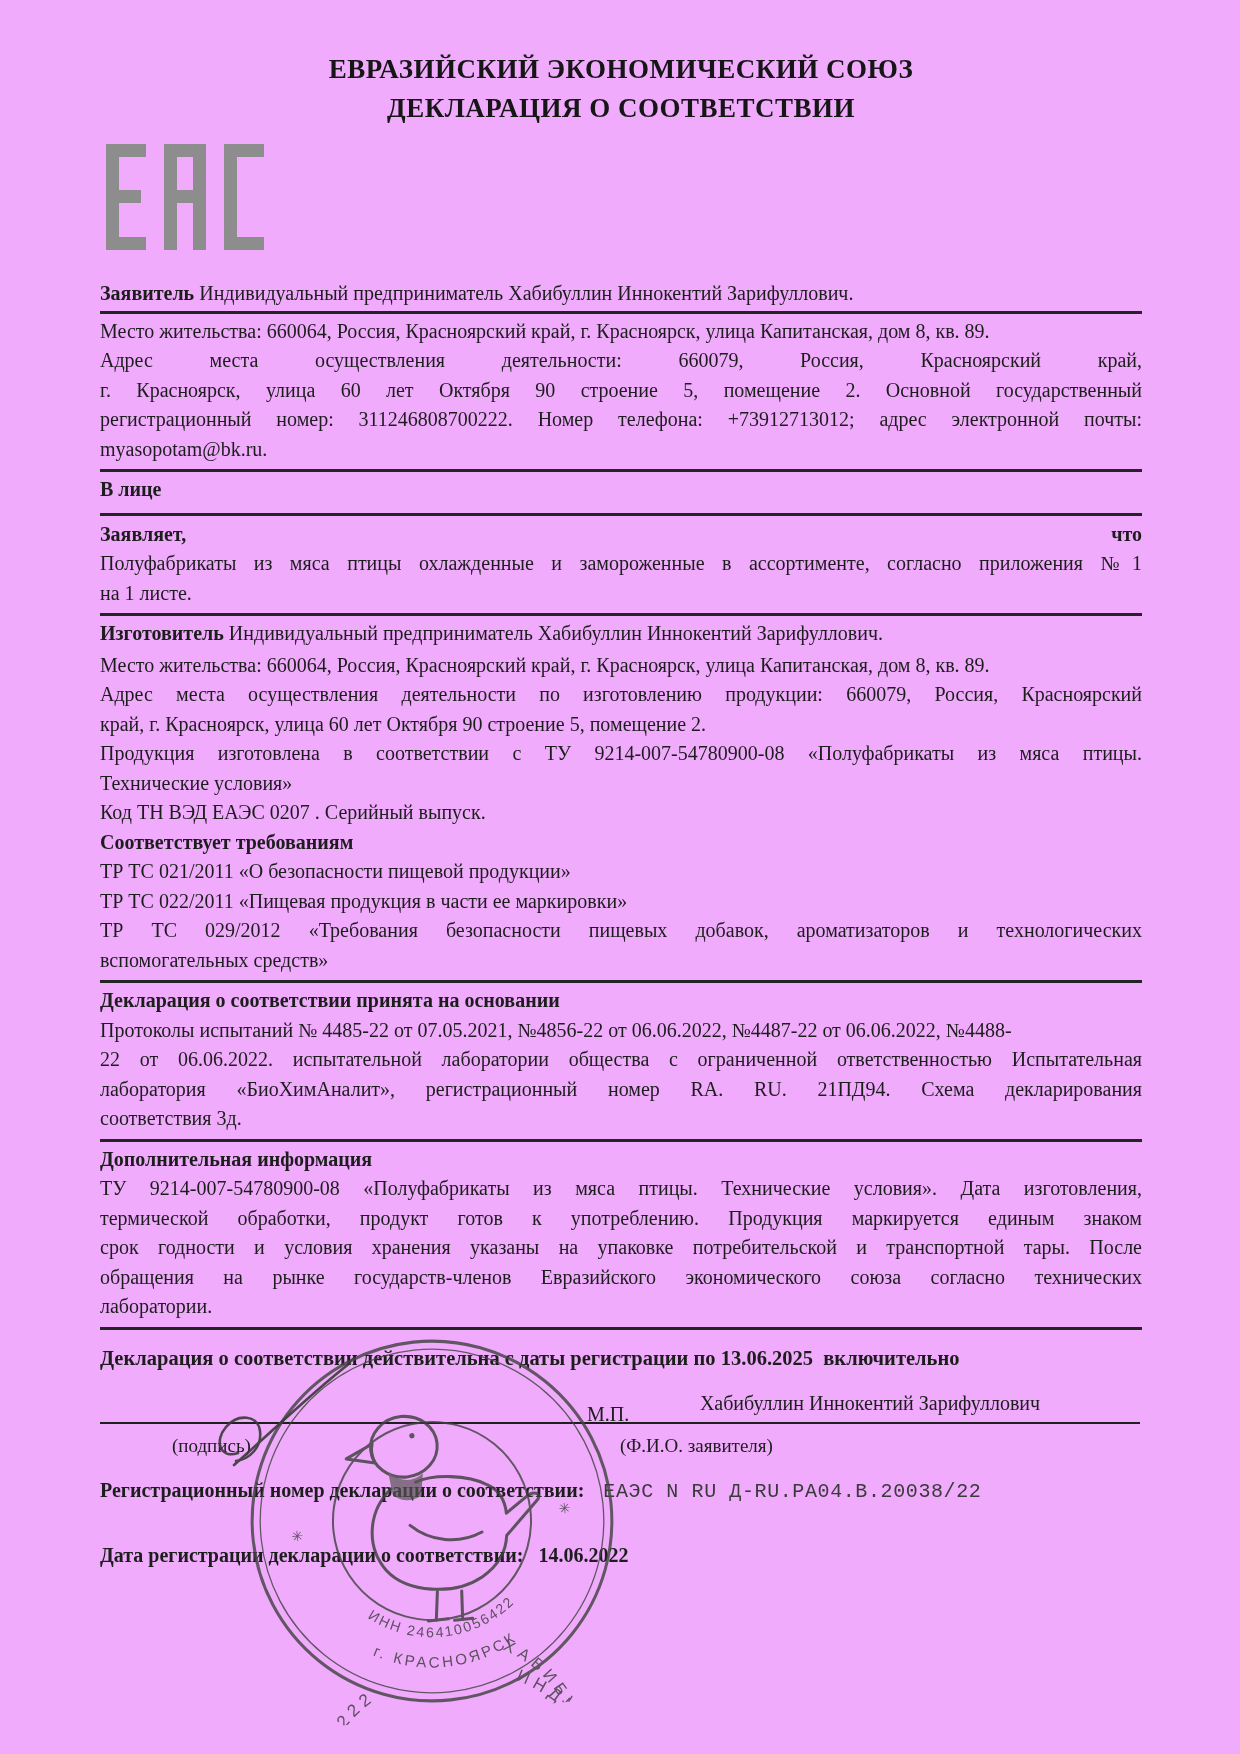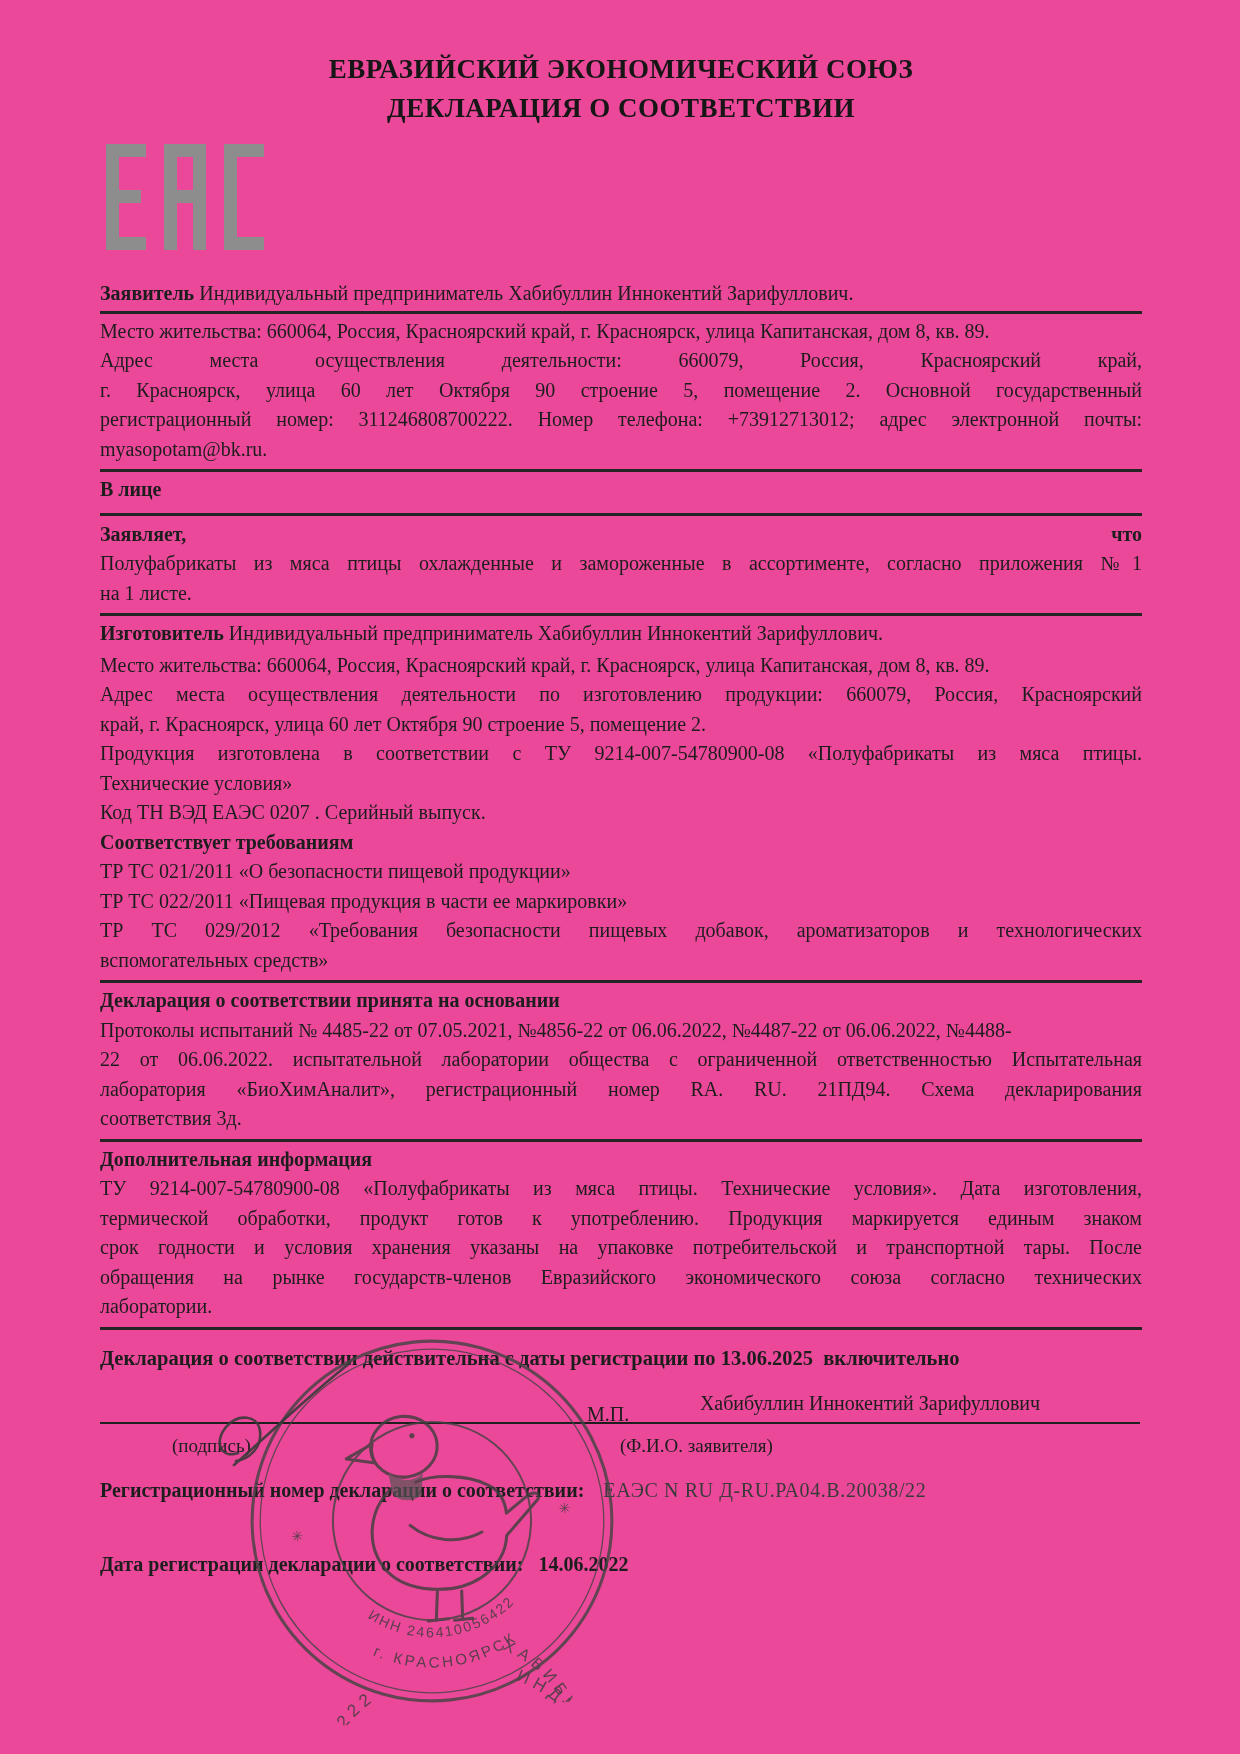--- a/index.html
+++ b/index.html
@@ -1,19 +1,19 @@
 <!DOCTYPE html>
 <html><head>
 <meta charset="utf-8">
 <style>
   * { margin:0; padding:0; box-sizing:border-box; }
   html,body { background:#e9e9e9; }
   .page {
     position:relative; width:1240px; height:1754px; margin:0 auto;
-    background:#ec4899; color:#1d1d1d;
+    background:#f0abfc; color:#1d1d1d;
     font-family:"Liberation Serif","DejaVu Serif",serif;
     font-size:20px; line-height:29.5px; overflow:hidden;
   }
   .content { position:absolute; left:100px; top:50px; width:1042px; }
   .title-block { text-align:center; font-weight:bold; font-size:27px; line-height:39px; letter-spacing:.5px; color:#161616; }
   .eac-logo { display:block; margin:16px 0 0 4px; }
   .rule { border-top:3px solid #242424; }
   .sec { margin-top:0; }
   .head-row { padding-top:3px; padding-bottom:2px; }
   .b { font-weight:bold; }
@@ -25,22 +25,22 @@
   .pad-t { padding-top:3px; }
   .vlitse { font-weight:bold; padding:3px 0 8px 0; }
   .validity { font-weight:bold; padding-top:14px; font-size:20.5px; }
   .sig-area { position:relative; height:500px; }
   .sig-line { position:absolute; left:0; right:2px; top:49px; border-bottom:2.5px solid #1f1f1f; }
   .cap-podpis { position:absolute; left:72px; top:58px; font-size:19px; }
   .mp-label { position:absolute; left:487px; top:27px; font-size:20px; z-index:4;text-decoration:underline; }
   .fio-name { position:absolute; left:520px; top:16px; width:500px; text-align:center; }
   .cap-fio { position:absolute; left:520px; top:58px; width:500px; text-align:left; font-size:19px; }
   .reg-row { position:absolute; left:0; top:103px; width:100%; font-weight:bold; }
-  .reg-value { font-family:Liberation Serif, serif; font-weight:normal; color:#3a3a3a; letter-spacing:.6px; margin-left:14px; }
-  .date-row { position:absolute; left:0; top:177px; width:100%; font-weight:bold; }
+  .reg-value { font-family:Liberation Mono, monospace; font-weight:normal; color:#3a3a3a; letter-spacing:.6px; margin-left:14px; }
+  .date-row { position:absolute; left:0; top:168px; width:100%; font-weight:bold; }
   .date-value { margin-left:10px; }
   .stamp-wrap { position:absolute; left:138px; top:-46px; width:388px; height:388px; opacity:.82; transform:rotate(-6deg); z-index:2; }
   .sign-stroke { position:absolute; left:110px; top:-12px; z-index:3; }
   .stamp-text { font-family:"Liberation Sans","DejaVu Sans",sans-serif; fill:#3c3c3c; }
 </style>
 </head>
 <body>
 
 <div class="page">
   <div class="content">

